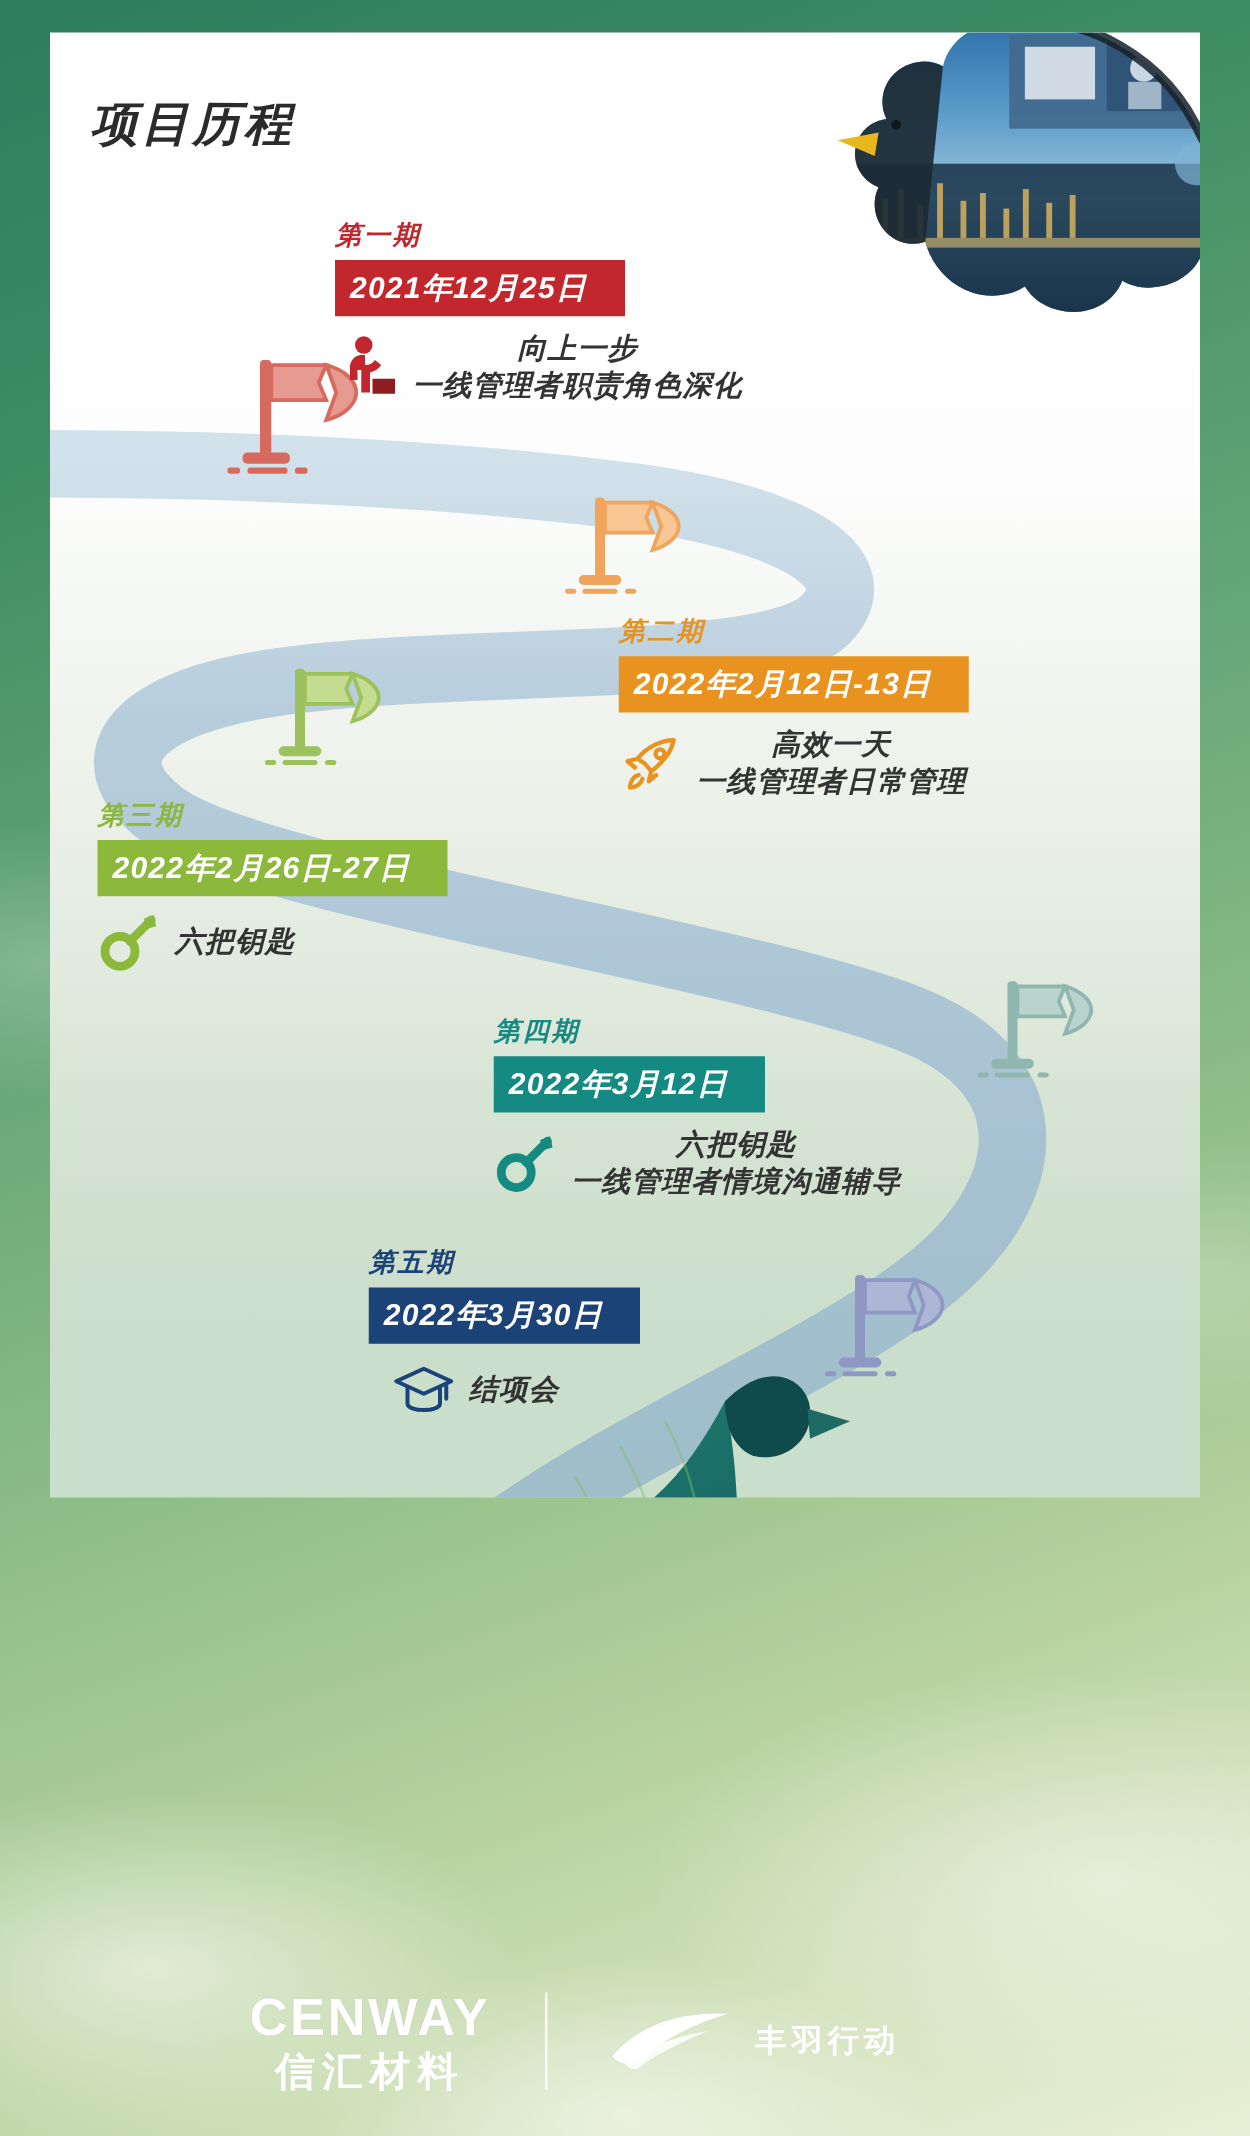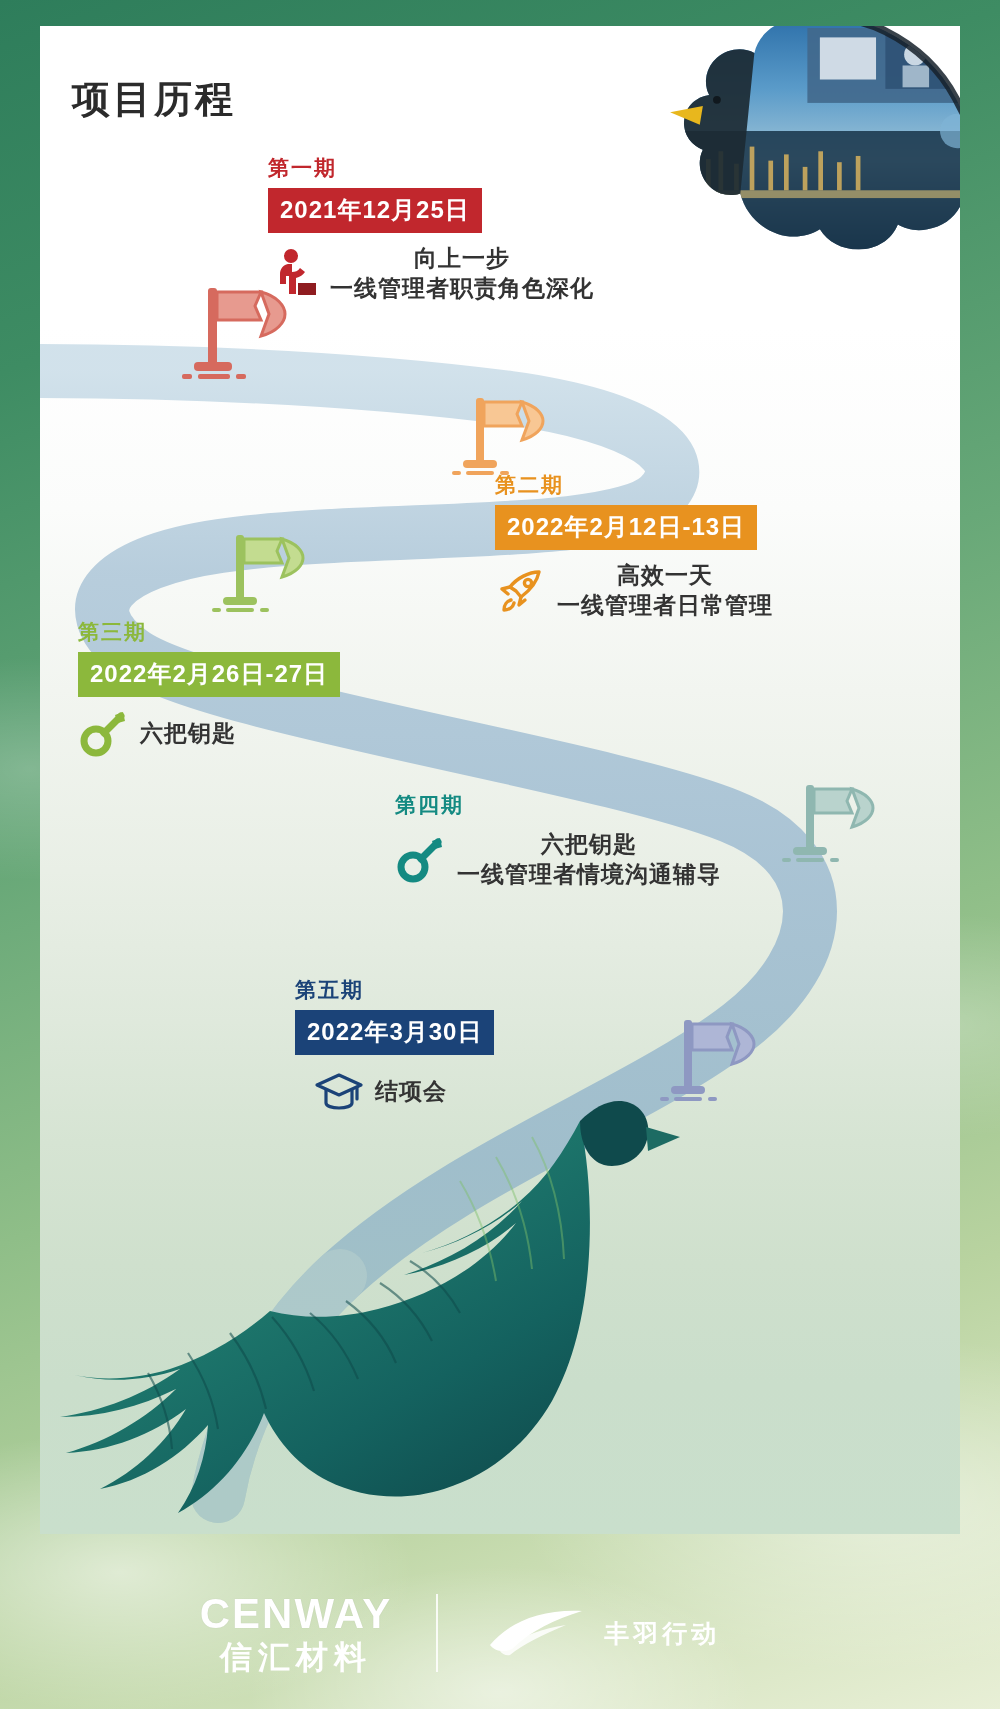--- a/index.html
+++ b/index.html
@@ -20,56 +20,57 @@
       radial-gradient(ellipse 360px 180px at 50% 99%, rgba(255,255,255,.5), rgba(255,255,255,0) 70%),
       radial-gradient(ellipse 300px 160px at 95% 60%, rgba(255,255,255,.25), rgba(255,255,255,0) 70%),
       radial-gradient(ellipse 300px 160px at 3% 45%, rgba(255,255,255,.22), rgba(255,255,255,0) 70%);
     pointer-events:none;
   }
 
   
   #card{
     position:absolute;
     left:40px;top:26px;
-    width:920px;height:1508px;
+    width:920px;height:1172px;
     background:
       linear-gradient(180deg,
         #ffffff 0%,
         #ffffff 20%,
         #fbfcfb 32%,
         #f2f5f0 44%,
         #e9efe6 56%,
         #dfe9dc 66%,
         #d6e4d3 74%,
         #cfe0cd 82%,
         #cadecb 90%,
         #c9dfcc 100%);
     overflow:hidden;
+    font-style:italic;
   }
 
   
   #road{position:absolute;left:0;top:0;width:920px;height:1560px;}
 
   
   .title{
     position:absolute;left:32px;top:48px;
     font-size:38px;font-weight:700;color:#2b2b2b;
     letter-spacing:3px;
   }
 
   
-  .phase{position:absolute;}
+  .phase{position:absolute;margin-top:20px;}
   .phase-label{
     font-size:21px;font-weight:700;letter-spacing:2px;
     margin-bottom:6px;
   }
   .phase-date{
     display:inline-block;
     color:#ffffff;font-size:24px;font-weight:700;
-    padding:6px 12px 7px 12px;letter-spacing:1px;
+    padding:6px 30px 7px 12px;letter-spacing:1px;
     white-space:nowrap;
   }
   .phase-body{display:flex;align-items:center;margin-top:10px;text-align:center;}
   .phase-icon{width:52px;height:52px;flex:0 0 52px;margin-right:10px;}
   .phase-text{
     font-size:23px;font-weight:700;color:#333333;line-height:1.32;
     letter-spacing:1px;white-space:nowrap;
   }
   
 
@@ -358,20 +359,21 @@
           </svg>
         </span>
         <span class="phase-text">
           <span>六把钥匙</span><br>
         </span>
       </div>
     </div>
 
     <div class="phase" style="left:355px;top:765px;">
       <div class="phase-label" style="color:#148a82;">第四期</div>
+      <div class="phase-date" style="background:#148a82;">2022年3月12日</div>
       <div class="phase-body">
         <span class="phase-icon">
           <svg viewBox="0 0 52 52" width="52" height="52">
             <circle cx="18" cy="34" r="12" fill="none" stroke="#148a82" stroke-width="7"></circle>
             <path d="M26 26 L43 9" stroke="#148a82" stroke-width="7" stroke-linecap="round"></path>
             <path d="M37 8 l8 -3 l2 9 l-7 2 z" fill="#148a82"></path>
           </svg>
         </span>
         <span class="phase-text">
           <span>六把钥匙</span><br>

